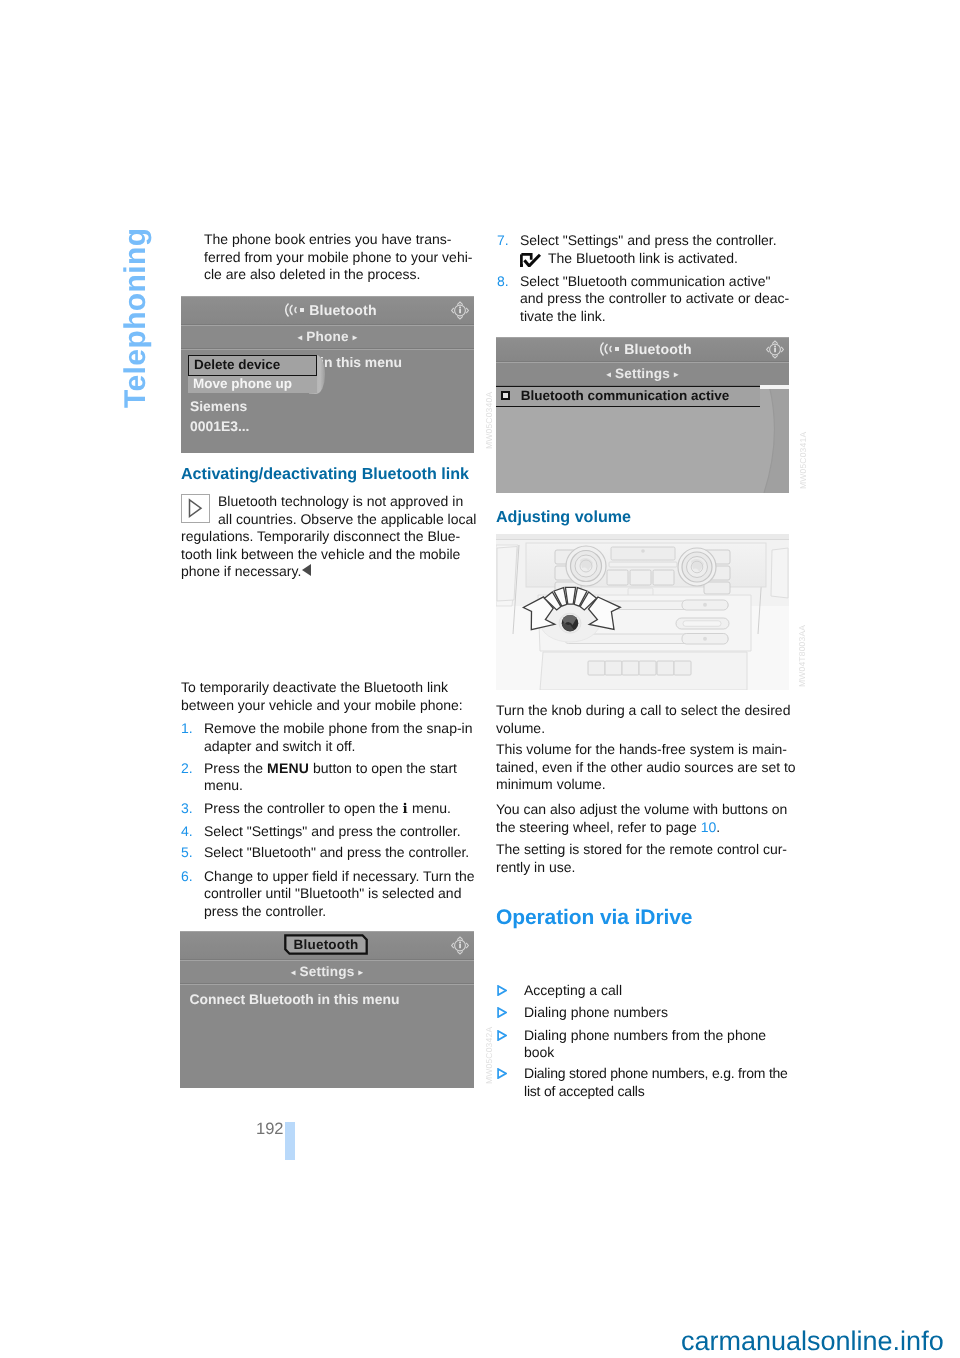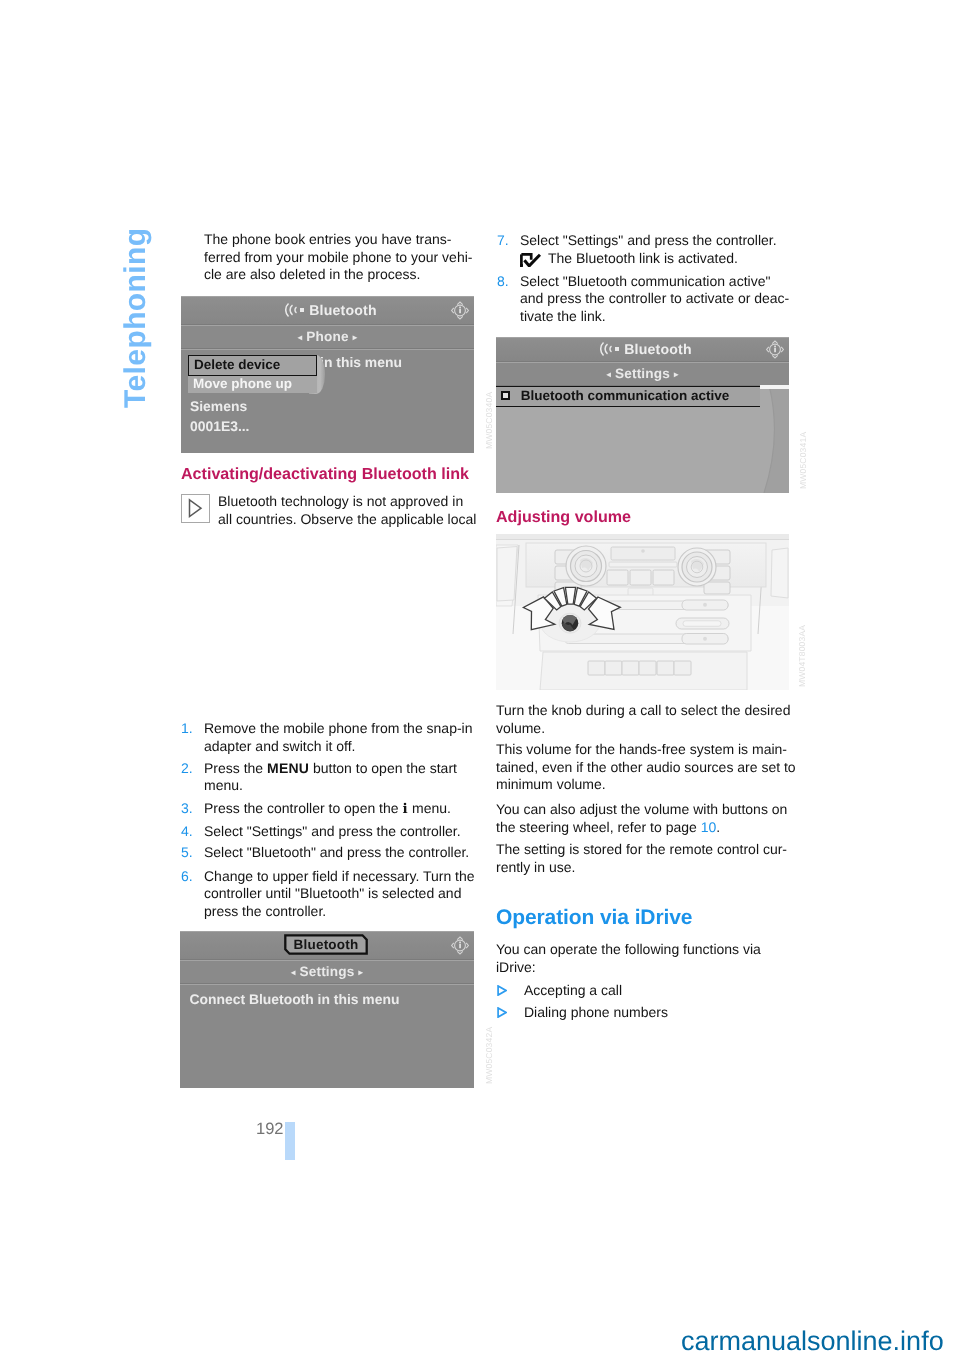--- a/index.html
+++ b/index.html
@@ -11,21 +11,21 @@
   .chapter-tab{position:absolute;left:121px;top:408px;
       color:#78bdfa;font-weight:bold;font-size:30px;letter-spacing:0.4px;
       transform-origin:0 0;transform:rotate(-90deg);
       white-space:nowrap;line-height:30px;}
 
   
   .tb{position:absolute;font-size:14px;line-height:17.6px;color:#141414;white-space:nowrap;}
   .lcol{left:181px;}
   .rcol{left:496px;}
 
-  h2.sec{margin:0;color:#be185d;font-weight:bold;font-size:16.1px;line-height:17.6px;white-space:nowrap;position:absolute;}
+  h2.sec{margin:0;color:#0369a1;font-weight:bold;font-size:16.1px;line-height:17.6px;white-space:nowrap;position:absolute;}
   h1.big{margin:0;color:#1b93ea;font-weight:bold;font-size:21px;line-height:25px;letter-spacing:-0.1px;white-space:nowrap;position:absolute;}
 
   .num{position:absolute;left:-23px;top:0;color:#1b93ea;}
   .tri{position:absolute;left:-27px;top:3px;width:10px;height:11px;}
 
   .pg-ref{color:#1b93ea;}
   .tight{letter-spacing:-0.22px;}
   .chk{position:absolute;left:-28.5px;top:2.5px;width:21.5px;height:14px;}
   .kbd{font-weight:bold;letter-spacing:0.2px;}
   .isym{font-family:"DejaVu Serif",serif;font-weight:bold;font-size:13.5px;letter-spacing:0.5px;}
@@ -137,21 +137,23 @@
   <div class="capcode" style="left:484px;top:449px">MW05C0340A</div>
 
   <h2 class="sec lcol" style="top:466px">Activating/deactivating Bluetooth link</h2>
 
   <div class="note-icon" style="top:494px;left:181px">
     <svg width="26" height="26" viewBox="0 0 26 26" style="display:block">
       <path d="M7.5 4.8 L19 13.2 L7.5 21.6 Z" fill="none" stroke="#5a5a5a" stroke-width="1.5" stroke-linejoin="miter"></path>
     </svg>
   </div>
   <div class="tb" style="top:493px;left:218px">Bluetooth technology is not approved in<br>all countries. Observe the applicable local</div>
-
+  <div class="tb lcol" style="top:528px"><span>regulations. Temporarily disconnect the Blue-<br>tooth link between the vehicle and the mobile<br>phone if necessary.</span><span class="endmark"></span></div>
+
+  <div class="tb lcol" style="top:679px">To temporarily deactivate the Bluetooth link<br>between your vehicle and your mobile phone:</div>
 
   <div class="tb" style="top:720px;left:204px"><span class="num">1.</span><span>Remove the mobile phone from the snap-in<br>adapter and switch it off.</span></div>
   <div class="tb" style="top:759.5px;left:204px"><span class="num">2.</span><span>Press the </span><span class="kbd">MENU</span><span> button to open the start</span><br><span>menu.</span></div>
   <div class="tb" style="top:799.5px;left:204px"><span class="num">3.</span><span>Press the controller to open the </span><span class="isym">i</span><span> menu.</span></div>
   <div class="tb" style="top:822.8px;left:204px"><span class="num">4.</span><span>Select "Settings" and press the controller.</span></div>
   <div class="tb" style="top:844.3px;left:204px"><span class="num">5.</span><span>Select "Bluetooth" and press the controller.</span></div>
   <div class="tb" style="top:867.8px;left:204px"><span class="num">6.</span><span>Change to upper field if necessary. Turn the<br>controller until "Bluetooth" is selected and<br>press the controller.</span></div>
 
   <div class="screen" style="left:180px;top:931px;width:294px;height:157px">
     <div class="scr-head" style="height:28px"></div>
@@ -335,25 +337,30 @@
     </g>
   </svg>
   <div class="capcode" style="left:797px;top:687px">MW04T8003AA</div>
 
   <div class="tb rcol" style="top:741px">This volume for the hands-free system is main-<br>tained, even if the other audio sources are set to<br>minimum volume.</div>
   <div class="tb rcol" style="top:702px">Turn the knob during a call to select the desired<br>volume.</div>
   <div class="tb rcol" style="top:801px"><span>You can also adjust the volume with buttons on</span><br><span>the steering wheel, refer to page </span><span class="pg-ref">10</span><span>.</span></div>
   <div class="tb rcol" style="top:841px">The setting is stored for the remote control cur-<br>rently in use.</div>
 
   <h1 class="big rcol" style="top:905px">Operation via iDrive</h1>
-  <div class="tb rcol" style="top:941px">You can operate the following functions via<br>iDrive:</div>
 
   <div class="tb" style="top:982px;left:524px"><svg class="tri" viewBox="0 0 10 11">
         <path d="M1.1 0.9 L9 5.5 L1.1 10.1 Z" fill="none" stroke="#2d9cf0" stroke-width="1.7" stroke-linejoin="miter"></path>
       </svg><span>Accepting a call</span></div>
   <div class="tb" style="top:1004px;left:524px"><svg class="tri" viewBox="0 0 10 11">
         <path d="M1.1 0.9 L9 5.5 L1.1 10.1 Z" fill="none" stroke="#2d9cf0" stroke-width="1.7" stroke-linejoin="miter"></path>
       </svg><span>Dialing phone numbers</span></div>
+  <div class="tb" style="top:1026.5px;left:524px"><svg class="tri" viewBox="0 0 10 11">
+        <path d="M1.1 0.9 L9 5.5 L1.1 10.1 Z" fill="none" stroke="#2d9cf0" stroke-width="1.7" stroke-linejoin="miter"></path>
+      </svg><span>Dialing phone numbers from the phone<br>book</span></div>
+  <div class="tb tight" style="top:1065.3px;left:524px"><svg class="tri" viewBox="0 0 10 11">
+        <path d="M1.1 0.9 L9 5.5 L1.1 10.1 Z" fill="none" stroke="#2d9cf0" stroke-width="1.7" stroke-linejoin="miter"></path>
+      </svg><span>Dialing stored phone numbers, e.g. from the<br>list of accepted calls</span></div>
 
   <div class="pageno">192</div>
   <div class="pagebar"></div>
   <div class="footer-wm">carmanualsonline.info</div>
 </div>
 
 </body></html>

